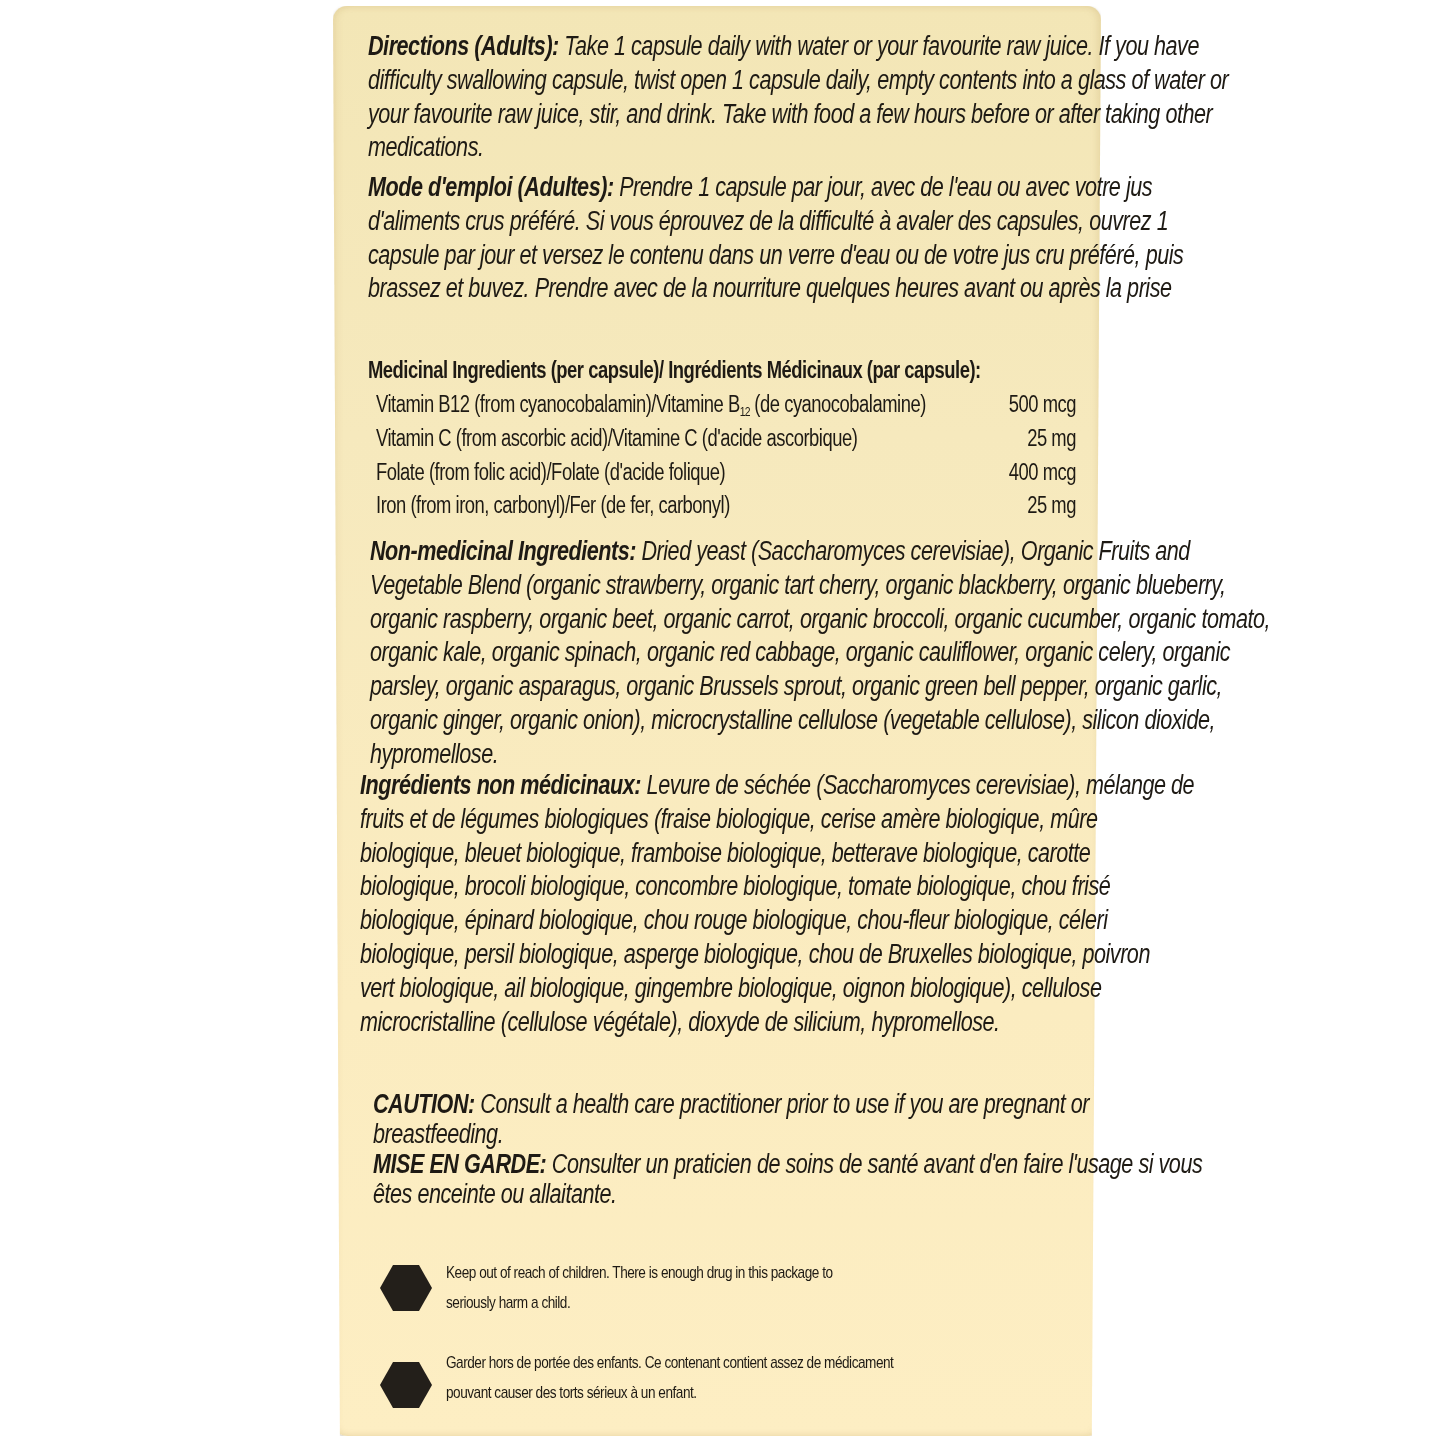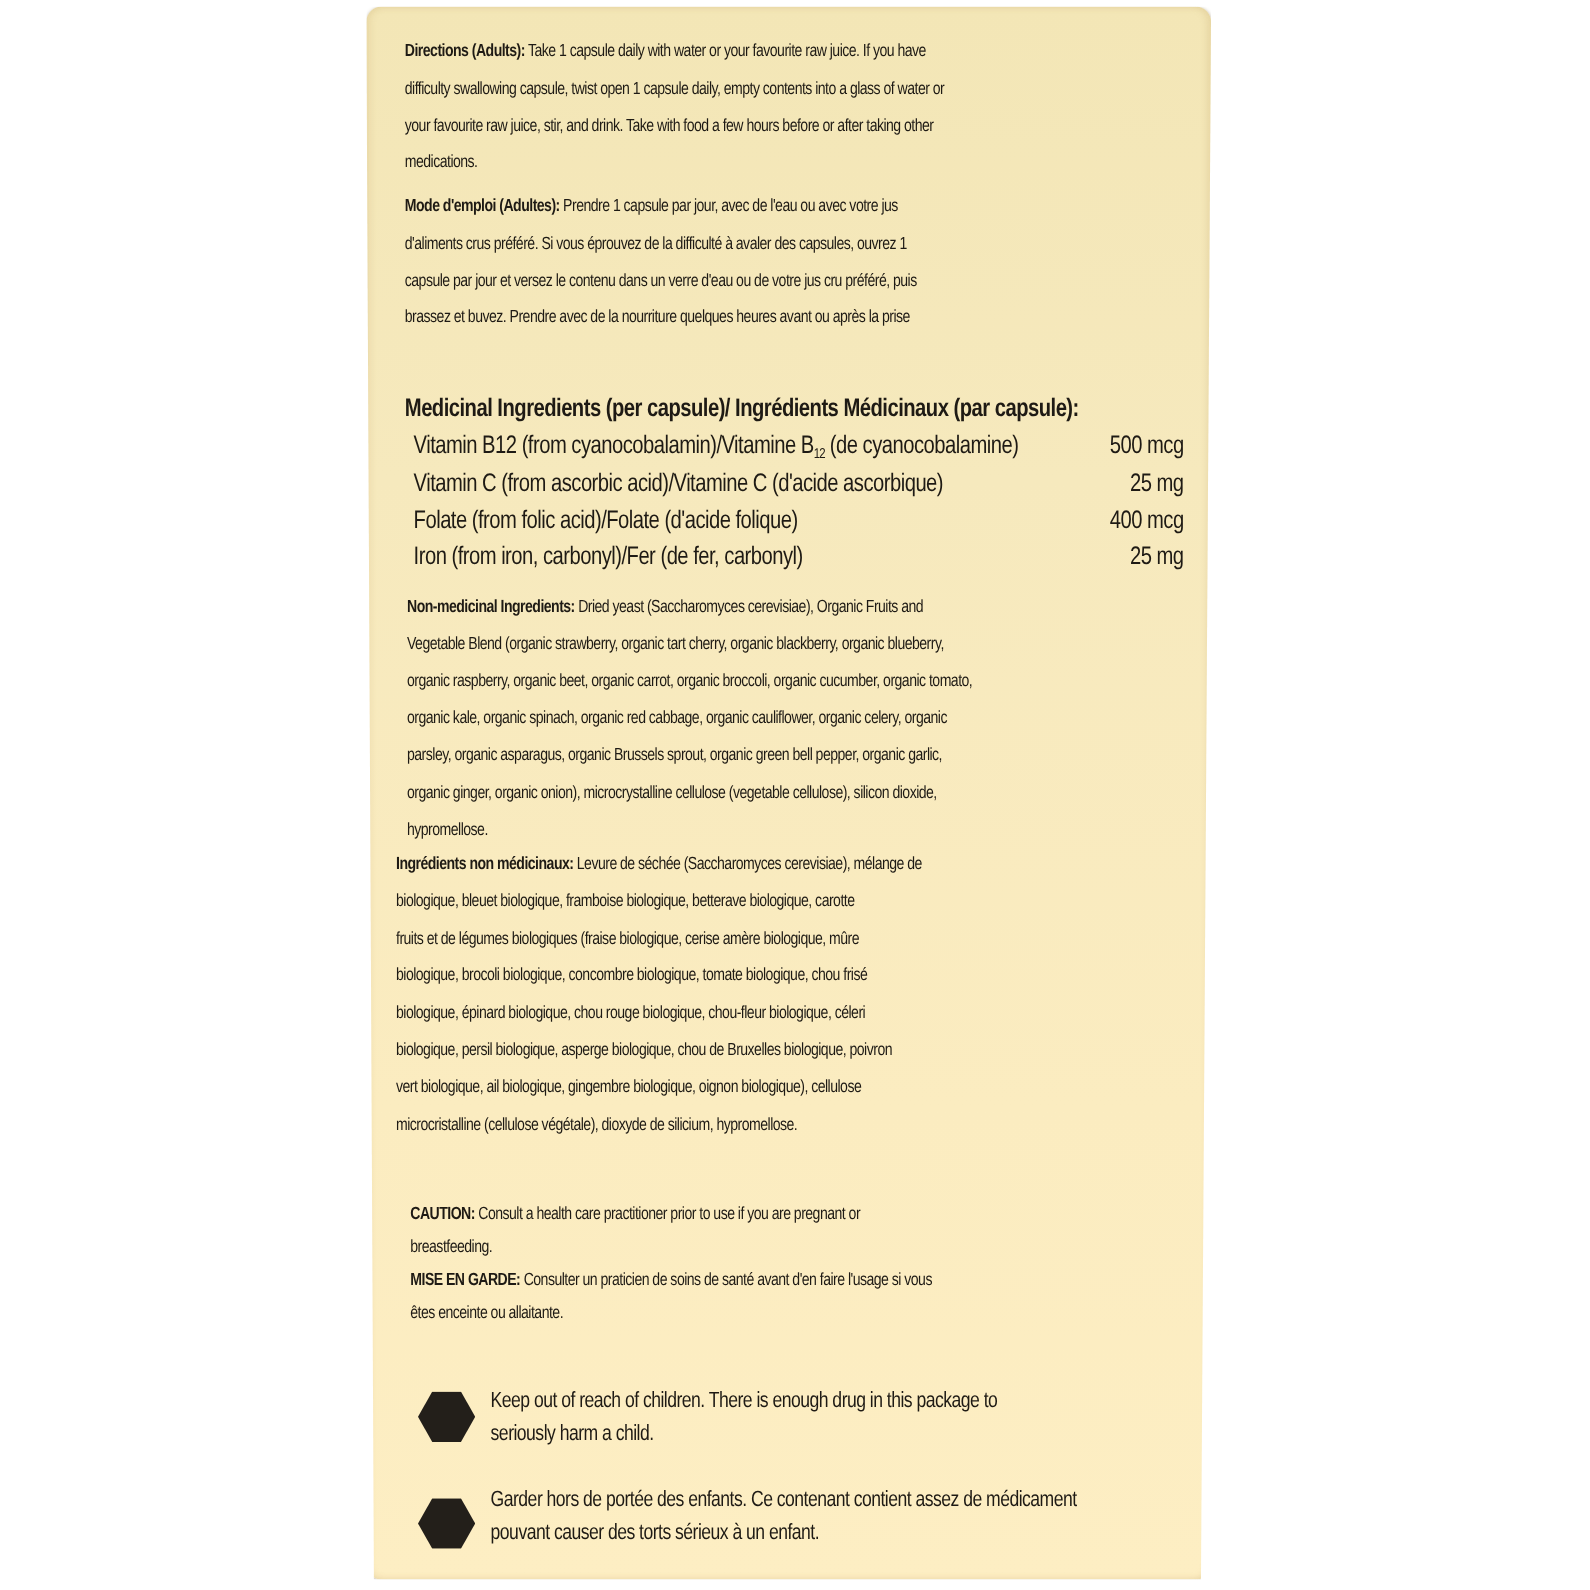--- a/index.html
+++ b/index.html
@@ -23,24 +23,25 @@
       height: 1430px;
       border-radius: 14px;
       background: linear-gradient(180deg, #f3e6b6 0%, #f6e9bd 30%, #fbecc0 70%, #fdeec3 100%);
       box-shadow: 0 1px 3px rgba(120, 100, 60, 0.35), inset -4px 0 6px rgba(200, 170, 110, 0.25), inset 4px 0 6px rgba(200, 170, 110, 0.20);
       clip-path: polygon(0 0, 100% 0, 98.8% 100%, 0.9% 100%);
     }
     .text-block {
       position: absolute;
       left: 368px;
       width: 720px;
-      font-size: 16px;
+      font-size: 27px;
       line-height: 33.8px;
       letter-spacing: -0.6px;
       transform-origin: 0 0;
+      font-style: italic;
     }
     .condensed {
       display: inline-block;
       transform: scaleX(0.80);
       transform-origin: 0 0;
       width: 125%;
     }
     .bold {
       font-weight: bold;
     }
@@ -103,21 +104,21 @@
     }
     .hexagon {
       width: 52px;
       height: 46px;
       background: #231f1a;
       clip-path: polygon(25% 0, 75% 0, 100% 50%, 75% 100%, 25% 100%, 0 50%);
       flex: 0 0 auto;
     }
     .warning-text {
       margin-left: 14px;
-      font-size: 20px;
+      font-size: 17px;
       line-height: 30px;
       letter-spacing: -0.6px;
       white-space: nowrap;
     }
     .warning-text .line {
       display: block;
       transform: scaleX(0.80);
       transform-origin: 0 0;
     }
   </style>
@@ -166,22 +167,22 @@
   <p><span class="condensed" style="white-space:nowrap;">Vegetable Blend (organic strawberry, organic tart cherry, organic blackberry, organic blueberry,</span></p>
   <p><span class="condensed" style="white-space:nowrap;">organic raspberry, organic beet, organic carrot, organic broccoli, organic cucumber, organic tomato,</span></p>
   <p><span class="condensed" style="white-space:nowrap;">organic kale, organic spinach, organic red cabbage, organic cauliflower, organic celery, organic</span></p>
   <p><span class="condensed" style="white-space:nowrap;">parsley, organic asparagus, organic Brussels sprout, organic green bell pepper, organic garlic,</span></p>
   <p><span class="condensed" style="white-space:nowrap;">organic ginger, organic onion), microcrystalline cellulose (vegetable cellulose), silicon dioxide,</span></p>
   <p><span class="condensed" style="white-space:nowrap;">hypromellose.</span></p>
 </div>
 
 <div class="text-block" style="top:769px; left:360px;">
   <p><span class="condensed" style="white-space:nowrap;"><span class="bold">Ingrédients non médicinaux:</span><span> Levure de séchée (Saccharomyces cerevisiae), mélange de</span></span></p>
+  <p><span class="condensed" style="white-space:nowrap;">fruits et de légumes biologiques (fraise biologique, cerise amère biologique, mûre</span></p>
   <p><span class="condensed" style="white-space:nowrap;">biologique, bleuet biologique, framboise biologique, betterave biologique, carotte</span></p>
-  <p><span class="condensed" style="white-space:nowrap;">fruits et de légumes biologiques (fraise biologique, cerise amère biologique, mûre</span></p>
   <p><span class="condensed" style="white-space:nowrap;">biologique, brocoli biologique, concombre biologique, tomate biologique, chou frisé</span></p>
   <p><span class="condensed" style="white-space:nowrap;">biologique, épinard biologique, chou rouge biologique, chou-fleur biologique, céleri</span></p>
   <p><span class="condensed" style="white-space:nowrap;">biologique, persil biologique, asperge biologique, chou de Bruxelles biologique, poivron</span></p>
   <p><span class="condensed" style="white-space:nowrap;">vert biologique, ail biologique, gingembre biologique, oignon biologique), cellulose</span></p>
   <p><span class="condensed" style="white-space:nowrap;">microcristalline (cellulose végétale), dioxyde de silicium, hypromellose.</span></p>
 </div>
 
 <div class="text-block" style="top:1089px; left:373px; line-height:30px;">
   <p><span class="condensed" style="white-space:nowrap;"><span class="bold">CAUTION:</span><span> Consult a health care practitioner prior to use if you are pregnant or</span></span></p>
   <p><span class="condensed" style="white-space:nowrap;">breastfeeding.</span></p>

